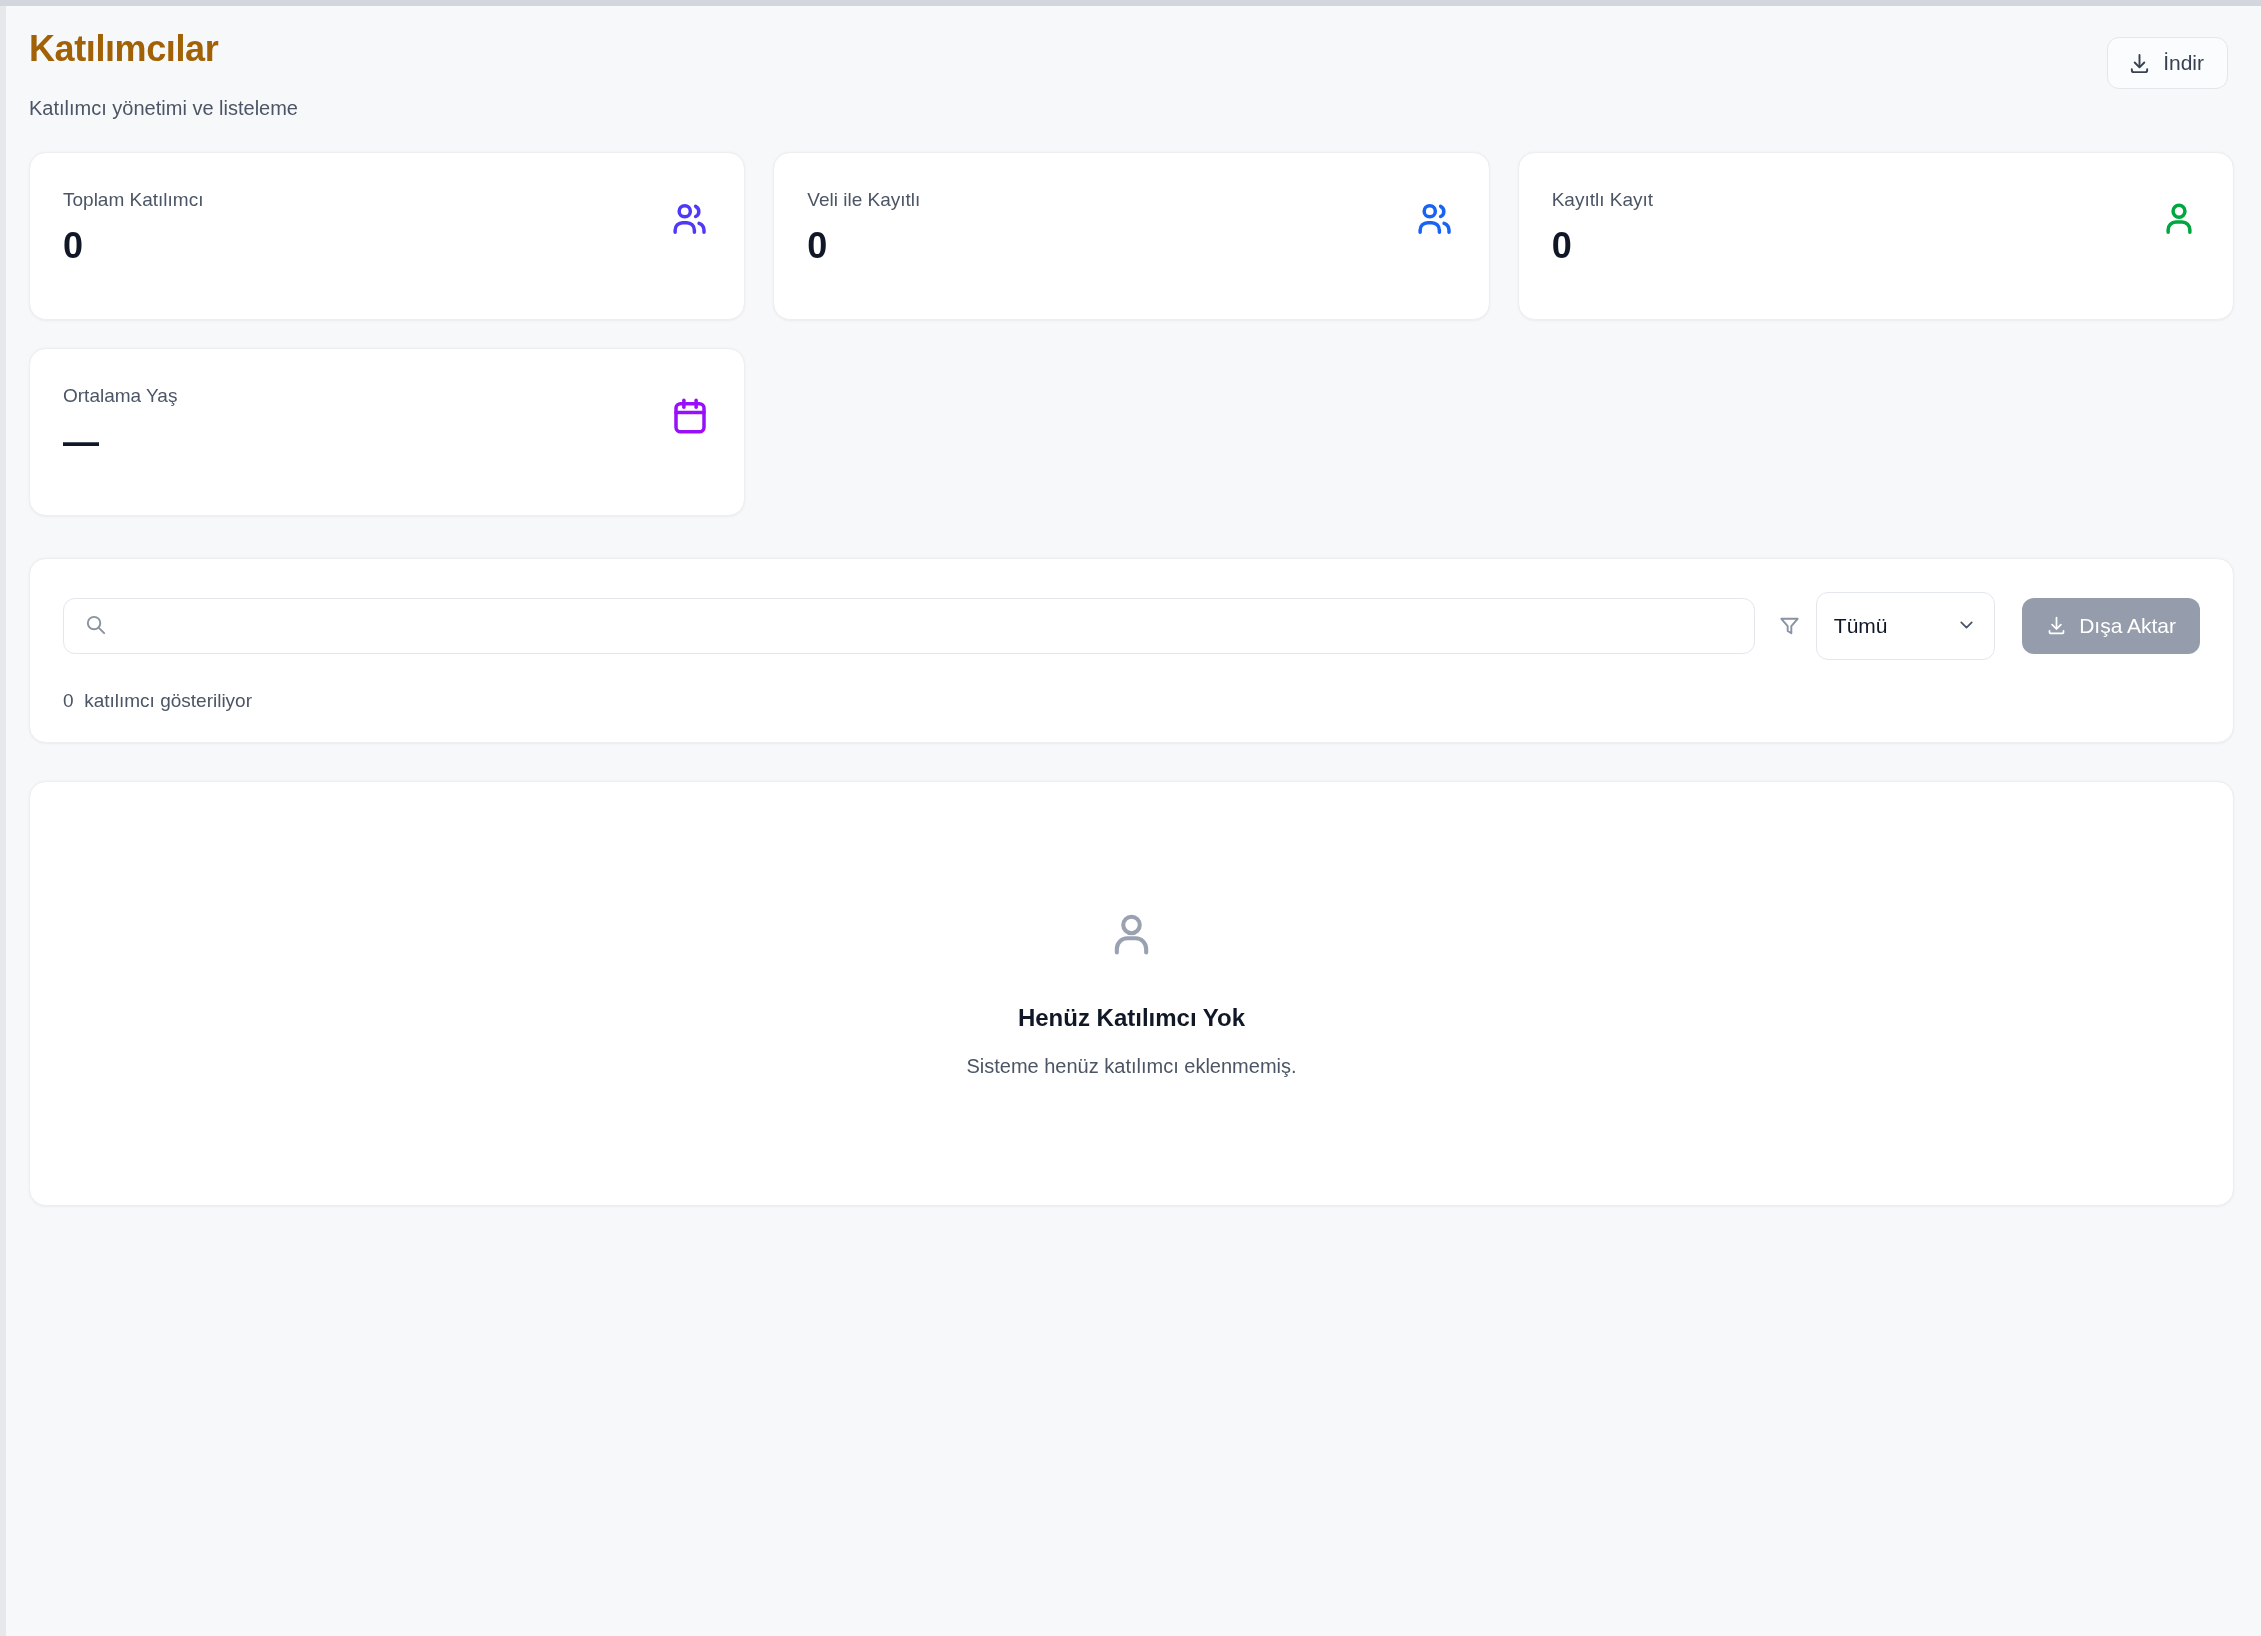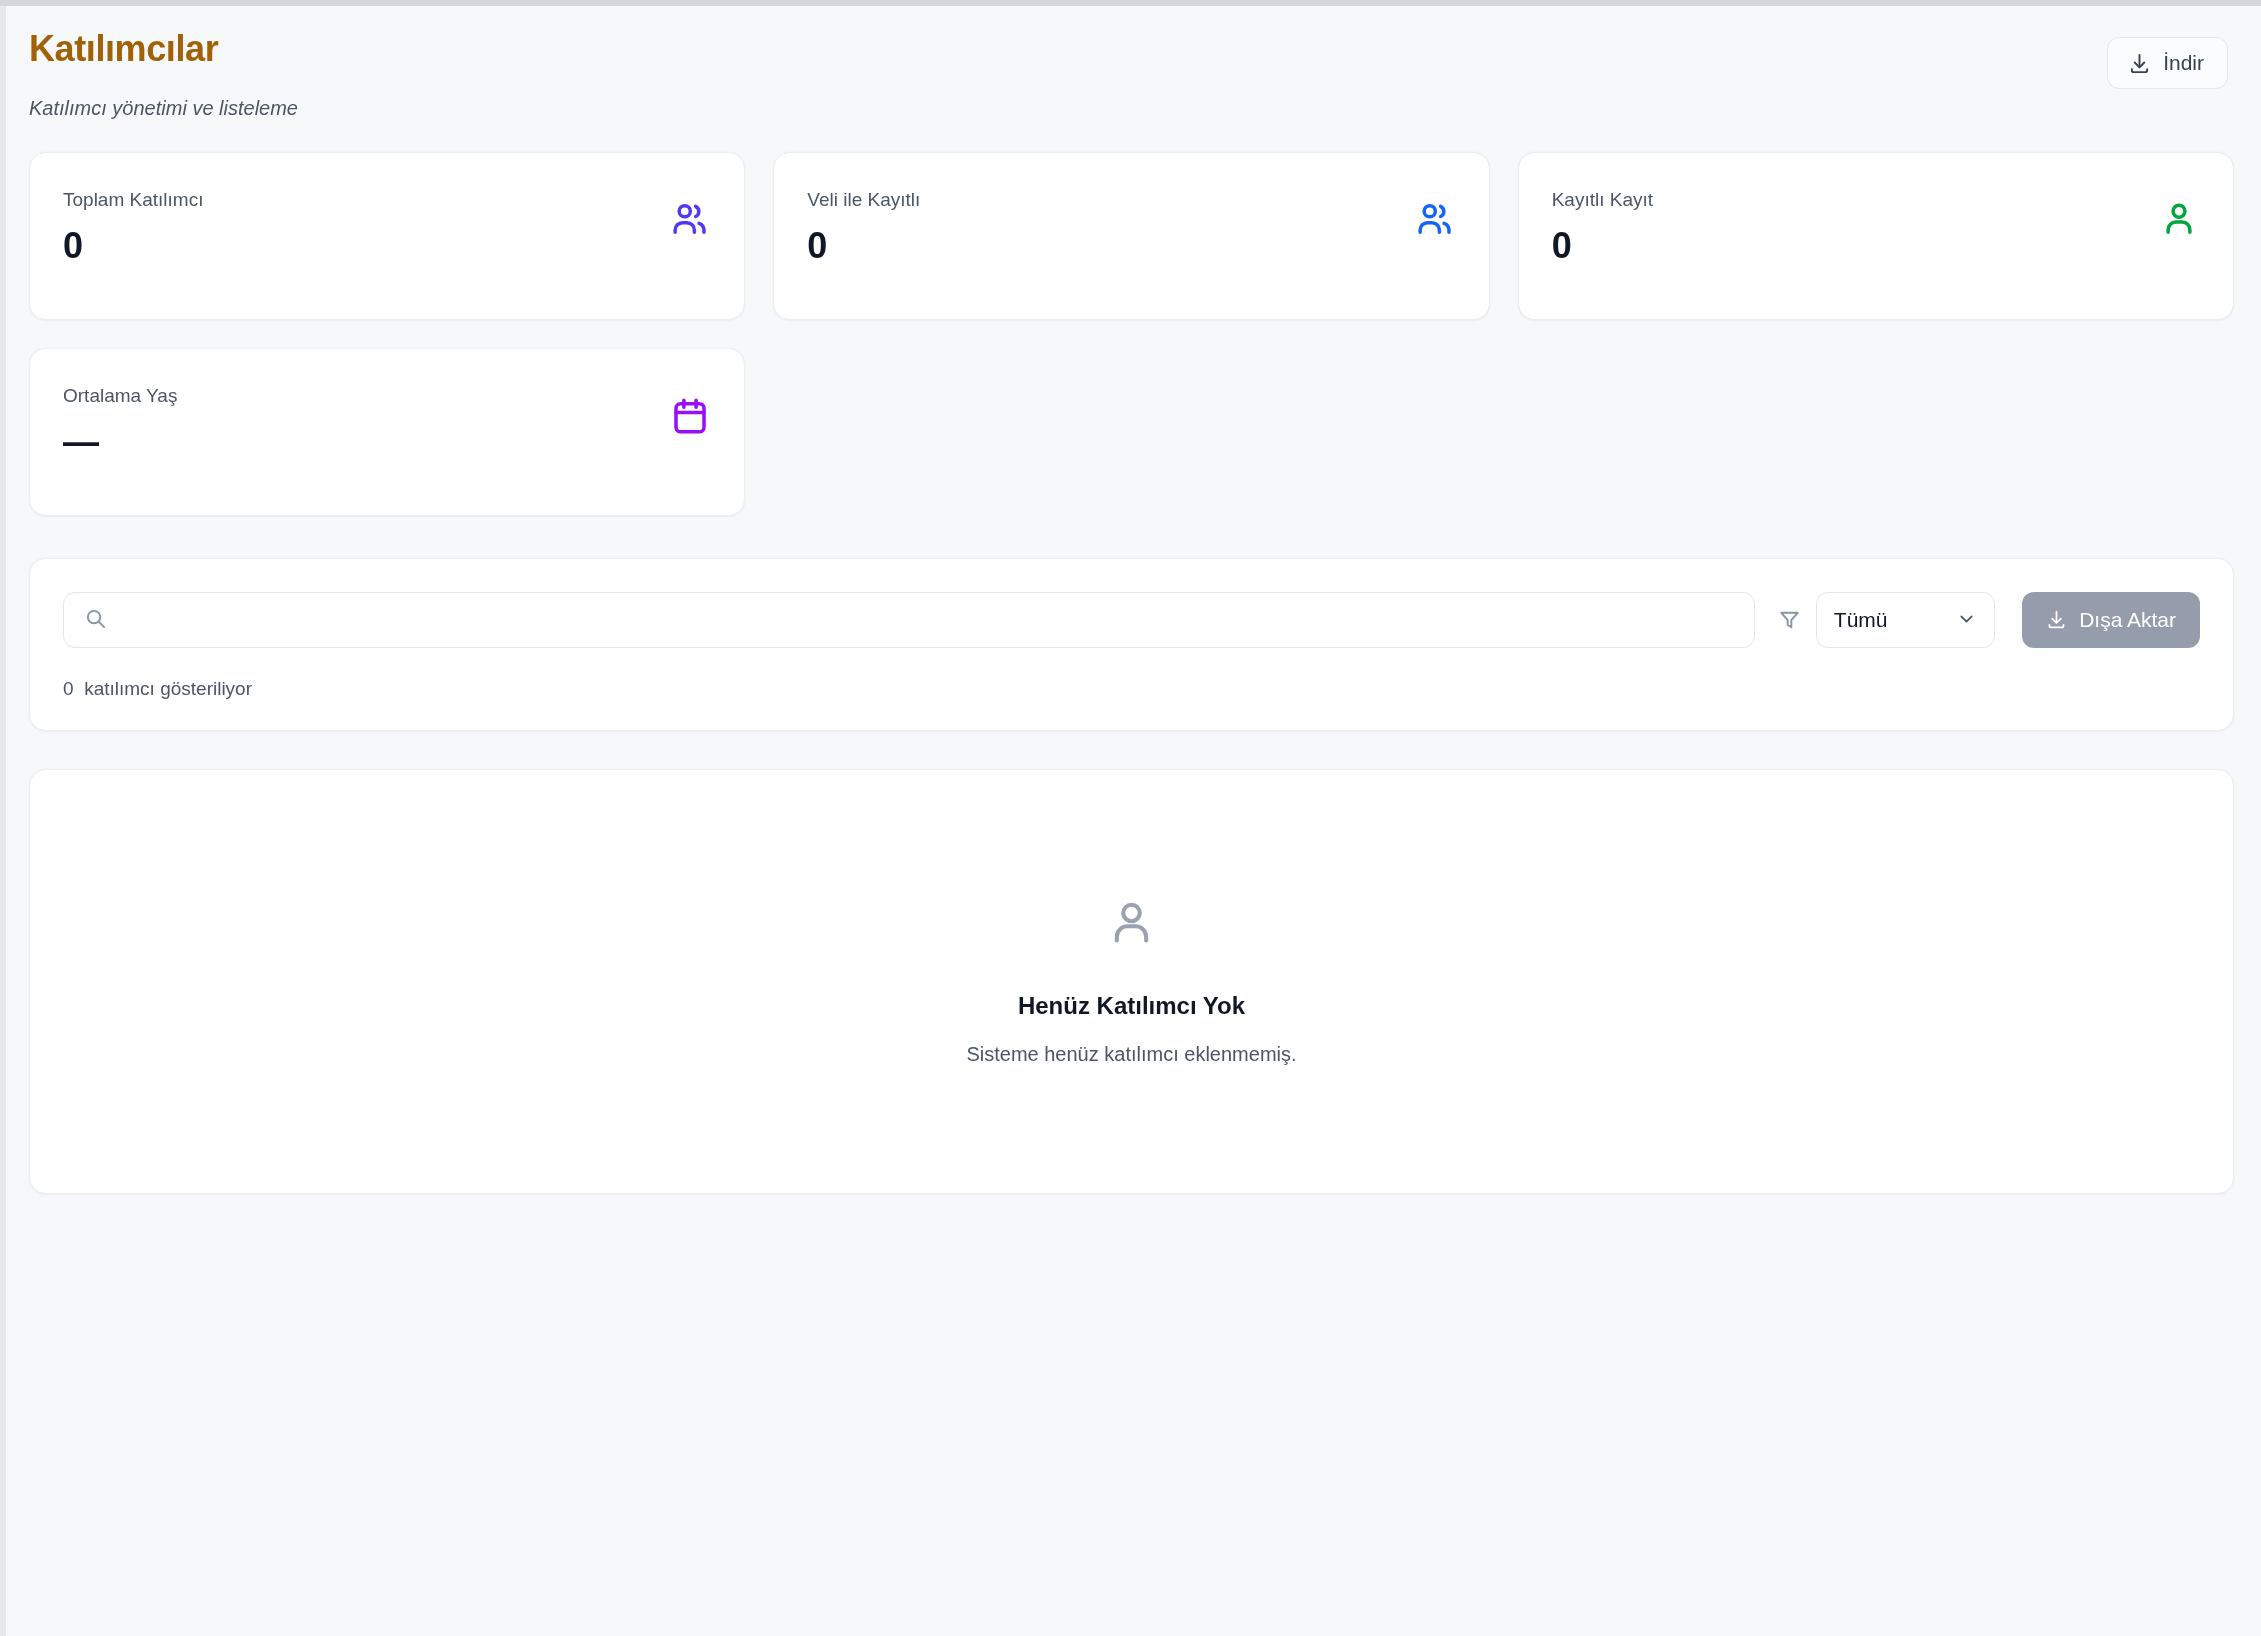--- a/index.html
+++ b/index.html
@@ -50,21 +50,20 @@
     color: #a16207;
     letter-spacing: -0.4px;
     margin: 0 0 28px 0;
     line-height: 1.05;
   }
   .page-subtitle {
     font-size: 20px;
     color: #4b5565;
     margin: 0;
     line-height: 1.2;
-    font-style: italic;
   }
   .download-btn {
     display: inline-flex;
     align-items: center;
     gap: 12px;
     background: #fbfcfd;
     border: 1.5px solid #e3e6eb;
     border-radius: 12px;
     padding: 13px 23px 13px 20px;
     font-size: 21px;
@@ -151,21 +150,21 @@
   .filter-icon-wrap {
     flex: 0 0 auto;
     padding: 0 15px 0 23px;
     display: flex;
     align-items: center;
   }
   .filter-select {
     flex: 0 0 auto;
     position: relative;
     width: 179px;
-    height: 56px;
+    height: 68px;
     border: 1.5px solid #e3e6eb;
     border-radius: 12px;
     background: #ffffff;
     display: flex;
     align-items: center;
     padding: 0 16.7px;
     cursor: pointer;
   }
   .filter-value { font-size: 21px; color: #101828; }
   .filter-select .chev {

